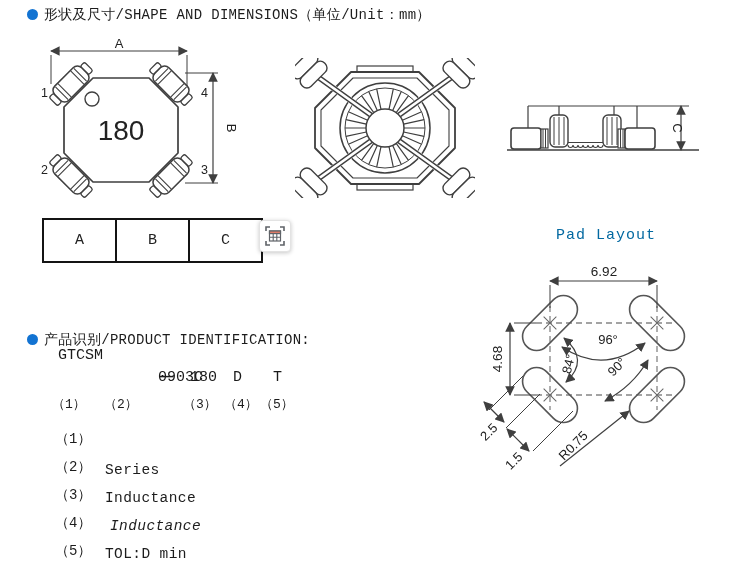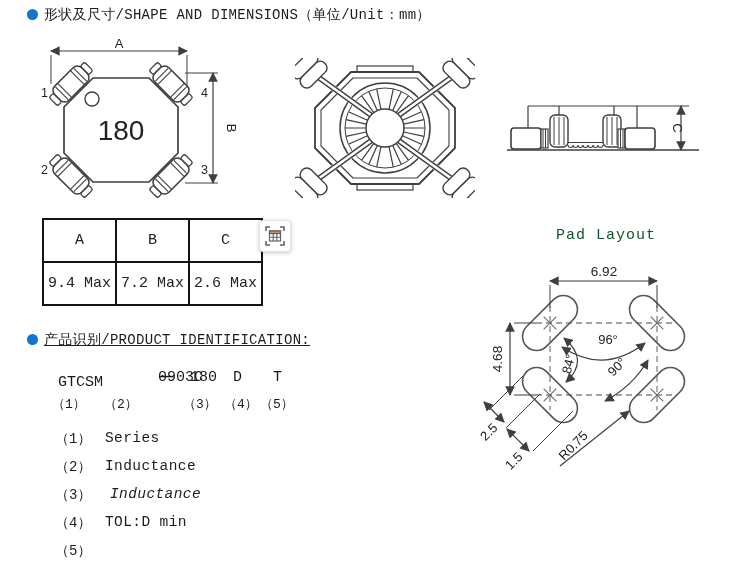--- a/index.html
+++ b/index.html
@@ -14,22 +14,22 @@
                 font-size:15px;font-family:"Liberation Mono",monospace;color:#222;}
   
   .tool-btn{width:30px;height:30px;background:#fff;border:1px solid #e3e3e3;border-radius:4px;
             box-shadow:0 1px 4px rgba(0,0,0,.22);display:flex;align-items:center;justify-content:center;cursor:pointer;}
   
   .code-part{position:absolute;font-size:15px;color:#1a1a1a;white-space:nowrap;}
   .code-sep{font-weight:bold;transform:scaleX(1.5);transform-origin:left;}
   .idx{position:absolute;font-size:13px;color:#1a1a1a;white-space:nowrap;}
   .legend-row{position:absolute;left:0;top:0;width:420px;height:20px;}
   .legend-idx{position:absolute;left:55px;font-size:14px;}
-  .legend-label{position:absolute;left:105px;font-size:14.5px;letter-spacing:.4px;white-space:nowrap;}
-  .pad-title{font-size:15px;letter-spacing:1px;color:#14532d;}
+  .legend-label{position:absolute;left:105px;font-size:14.5px;letter-spacing:.4px;white-space:nowrap;margin-top:32px;}
+  .pad-title{font-size:15px;letter-spacing:1px;color:#0369a1;}
   svg{display:block;}
   svg text{font-family:"Liberation Sans","DejaVu Sans",sans-serif;fill:#222;}
   .ln{stroke:#3f3f3f;fill:none;}
 </style>
 </head>
 <body>
 
 <div class="page">
 
   <div class="abs bullet" style="left:27px;top:9px;"></div>
@@ -165,25 +165,20 @@
     </g>
   </svg>
 
   <table class="dims abs" style="left:42px;top:218px;">
     <tbody>
         <tr>
       <td>A</td>
       <td>B</td>
       <td>C</td>
     </tr>
-    <tr>
-      <td>9.4 Max</td>
-      <td>7.2 Max</td>
-      <td>2.6 Max</td>
-    </tr>
   </tbody>
     </table>
 
   <div class="tool-btn abs" style="left:259px;top:220px;">
     <svg width="20" height="20" viewBox="0 0 20 20">
       <path d="M1,5 V1 H5 M15,1 H19 V5 M19,15 V19 H15 M5,19 H1 V15" fill="none" stroke="#5f6368" stroke-width="1.6"></path>
       <rect x="4.5" y="5" width="11" height="10" fill="#fff" stroke="#5f6368" stroke-width="1.2"></rect>
       <rect x="4.5" y="5" width="11" height="2.6" fill="#e07b67" stroke="#5f6368" stroke-width="1.2"></rect>
       <path d="M8.2,7.6 V15 M11.8,7.6 V15 M4.5,11.3 H15.5" stroke="#5f6368" stroke-width="1.1" fill="none"></path>
     </svg>
@@ -253,24 +248,24 @@
       <line class="ln" x1="31" y1="181" x2="53" y2="203" stroke-width="1.2" marker-start="url(#ar4)" marker-end="url(#ar4)"></line>
       <text transform="translate(41,216) rotate(-45)" font-size="13" text-anchor="middle">1.5</text>
     </g>
     <g>
       <line class="ln" x1="84" y1="218" x2="153" y2="163" stroke-width="1.2" marker-end="url(#ar4)"></line>
       <text transform="translate(88,213) rotate(-45)" font-size="13" text-anchor="start">R0.75</text>
     </g>
   </svg>
 
   <div class="abs bullet" style="left:27px;top:334px;"></div>
-  <div class="abs sec-title" style="left:44px;top:331px;text-decoration:underline;">产品识别/PRODUCT IDENTIFICATION:</div>
+  <div class="abs sec-title" style="left:44px;top:331px;">产品识别/PRODUCT IDENTIFICATION:</div>
 
   <div class="abs" style="left:0;top:0;width:747px;height:0;">
-    <span class="code-part" style="left:58px;top:374px;">GTCSM</span>
+    <span class="code-part" style="left:58px;top:347px;">GTCSM</span>
     <span class="code-part" style="left:110px;top:369px;margin-left:48px;">0903C</span>
     <span class="code-part code-sep" style="left:160px;top:368px;">—</span>
     <span class="code-part" style="left:190px;top:369px;">180</span>
     <span class="code-part" style="left:233px;top:369px;">D</span>
     <span class="code-part" style="left:273px;top:369px;">T</span>
 
     <span class="idx" style="left:52px;top:395px;">（1）</span>
     <span class="idx" style="left:104px;top:395px;">（2）</span>
     <span class="idx" style="left:183px;top:395px;">（3）</span>
     <span class="idx" style="left:224px;top:395px;">（4）</span>

